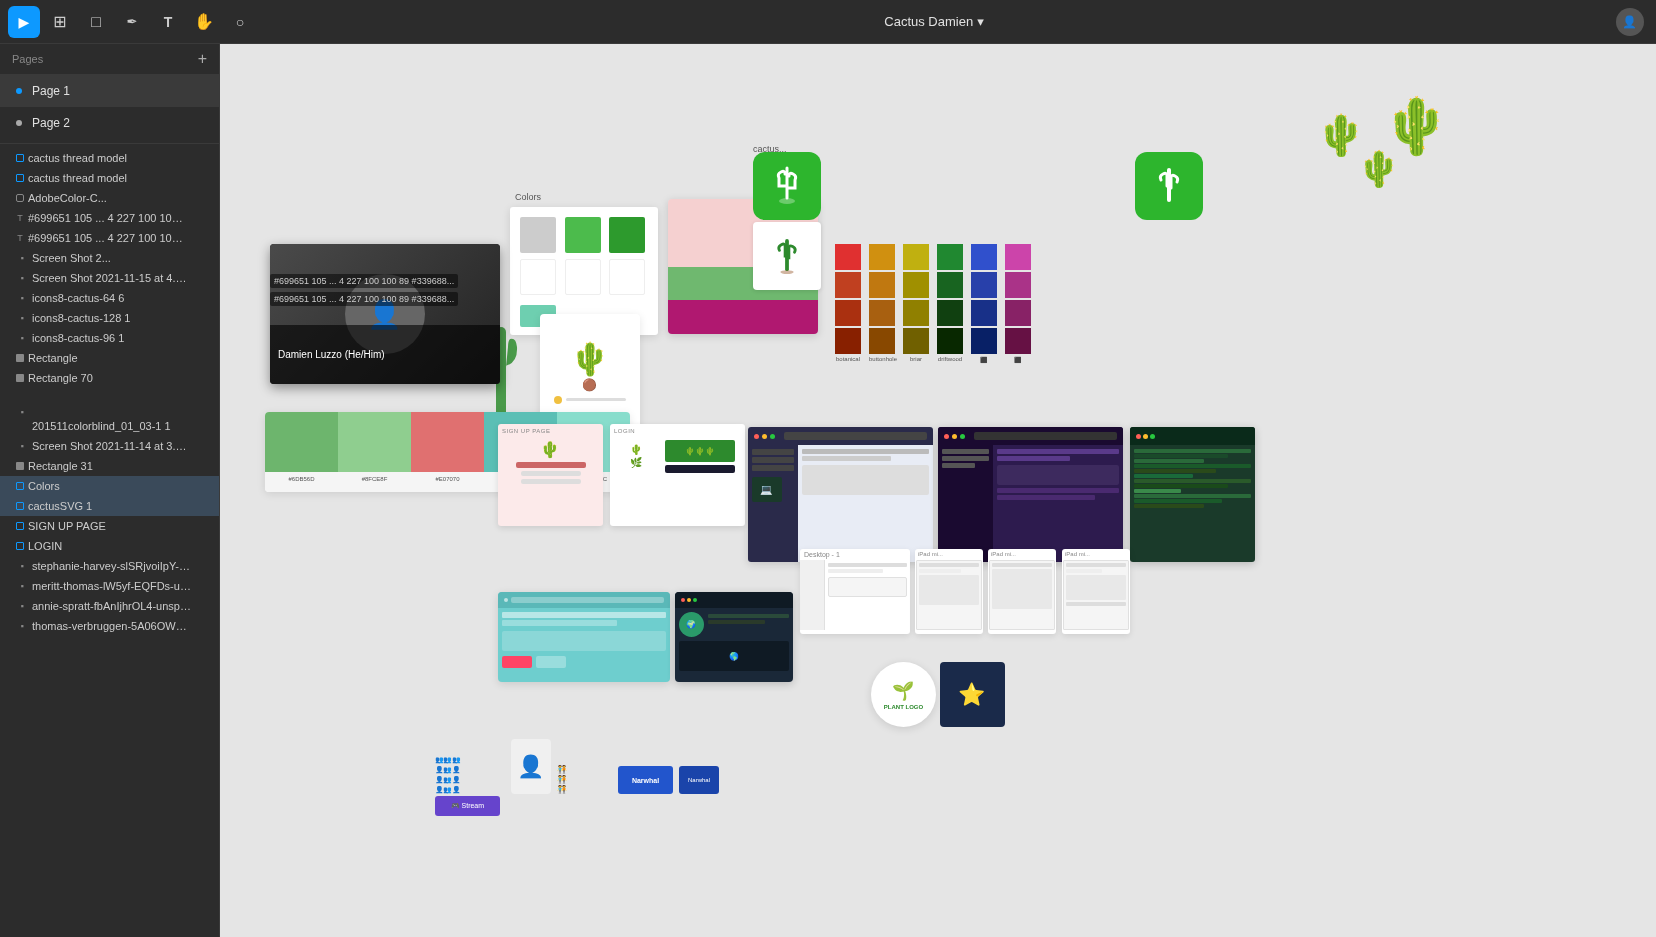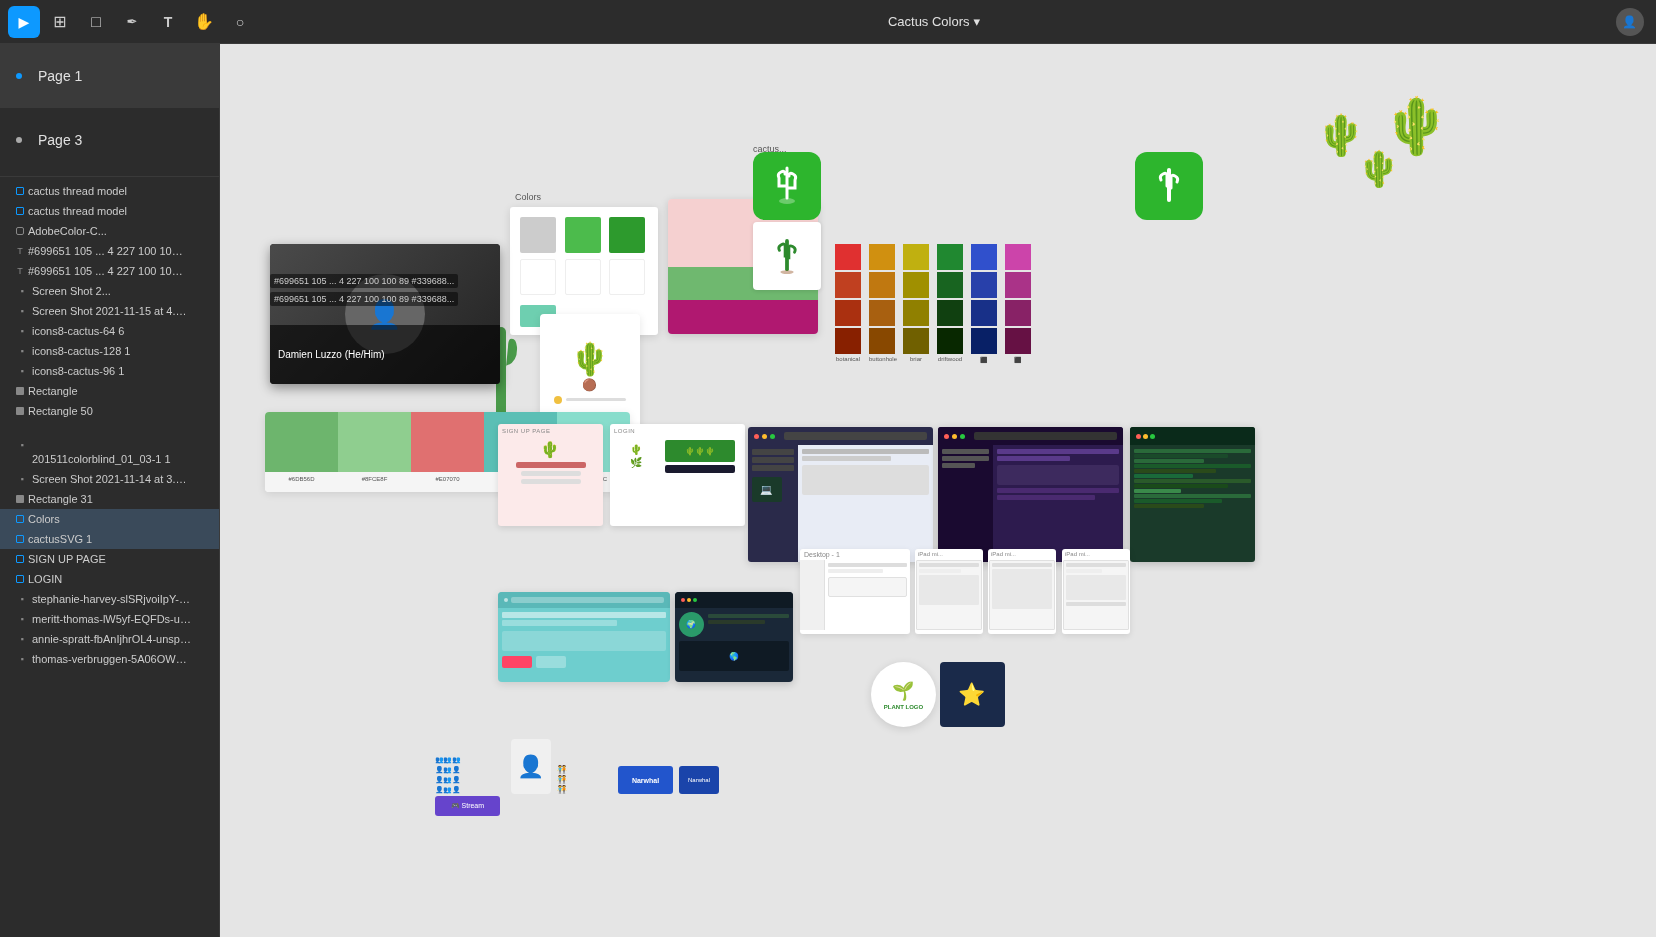--- a/index.html
+++ b/index.html
@@ -30,22 +30,22 @@
       display: flex; flex-direction: column; z-index: 90;
     }
     .sidebar-tabs { display: flex; border-bottom: 1px solid #3a3a3a; }
     .sidebar-tab {
       flex: 1; padding: 10px; text-align: center; font-size: 12px;
       color: #aaa; cursor: pointer; border-bottom: 2px solid transparent;
     }
     .sidebar-tab.active { color: #e0e0e0; border-bottom-color: #0d99ff; }
     .add-btn { background: none; border: none; color: #aaa; cursor: pointer; font-size: 16px; }
     .page-item {
-      padding: 24px 16px; font-size: 14px; color: #e0e0e0; cursor: pointer;
-      display: flex; align-items: center; gap: 16px;
+      padding: 9px 16px; font-size: 12px; color: #e0e0e0; cursor: pointer;
+      display: flex; align-items: center; gap: 10px;
     }
     .page-item.active { background: #3a3a3a; }
     .page-marker { width: 6px; height: 6px; border-radius: 50%; background: #aaa; }
     .page-marker.active { background: #0d99ff; }
     .layer-section { flex: 1; overflow-y: auto; }
     .layer-item {
       padding: 4px 8px 4px 16px; font-size: 11px; color: #ccc; cursor: pointer;
       white-space: nowrap; overflow: hidden; text-overflow: ellipsis;
       display: flex; align-items: center; gap: 4px;
     }
@@ -98,38 +98,42 @@
     <button class="tool-btn active">▶</button>
     <button class="tool-btn" style="font-size:16px;">⊞</button>
     <button class="tool-btn" style="font-size:16px;">□</button>
     <button class="tool-btn" style="font-size:13px;">✒</button>
     <button class="tool-btn" style="font-weight:bold;">T</button>
     <button class="tool-btn" style="font-size:16px;">✋</button>
     <button class="tool-btn" style="font-size:14px;">○</button>
   </div>
   <div class="toolbar-center">
     <div class="project-name">
-      <span>Cactus Colors</span>
+      <span>Cactus Damien</span>
       <span>▾</span>
     </div>
   </div>
   <div class="toolbar-right">
     <button class="avatar-btn">👤</button>
   </div>
 </div>
 
 <div class="sidebar">
+  <div class="page-header-row">
+    <span class="page-header-label">Pages</span>
+    <button class="add-btn">+</button>
+  </div>
   <div>
     <div class="page-item active">
       <span class="page-marker active"></span>
       <span>Page 1</span>
     </div>
     <div class="page-item">
       <span class="page-marker"></span>
-      <span>Page 3</span>
+      <span>Page 2</span>
     </div>
   </div>
   <div class="separator"></div>
   <div class="layer-section">
 
   <div class="layer-item">
         <div class="layer-frame-dot"></div>
         <span style="overflow:hidden;text-overflow:ellipsis;white-space:nowrap;max-width:160px;">cactus thread model</span>
       </div>
       <div class="layer-item">
@@ -167,21 +171,21 @@
       <div class="layer-item">
         <div class="layer-icon">▪</div>
         <span style="overflow:hidden;text-overflow:ellipsis;white-space:nowrap;max-width:160px;">icons8-cactus-96 1</span>
       </div>
       <div class="layer-item">
         <div class="layer-rect-dot"></div>
         <span style="overflow:hidden;text-overflow:ellipsis;white-space:nowrap;max-width:160px;">Rectangle</span>
       </div>
       <div class="layer-item">
         <div class="layer-rect-dot"></div>
-        <span style="overflow:hidden;text-overflow:ellipsis;white-space:nowrap;max-width:160px;">Rectangle 50</span>
+        <span style="overflow:hidden;text-overflow:ellipsis;white-space:nowrap;max-width:160px;">Rectangle 70</span>
       </div>
       <div class="layer-item">
         <div class="layer-icon">▪</div>
         <span style="overflow:hidden;text-overflow:ellipsis;white-space:nowrap;max-width:160px;margin-top:28px;">201511colorblind_01_03-1 1</span>
       </div>
       <div class="layer-item">
         <div class="layer-icon">▪</div>
         <span style="overflow:hidden;text-overflow:ellipsis;white-space:nowrap;max-width:160px;">Screen Shot 2021-11-14 at 3.54 1</span>
       </div>
       <div class="layer-item">

